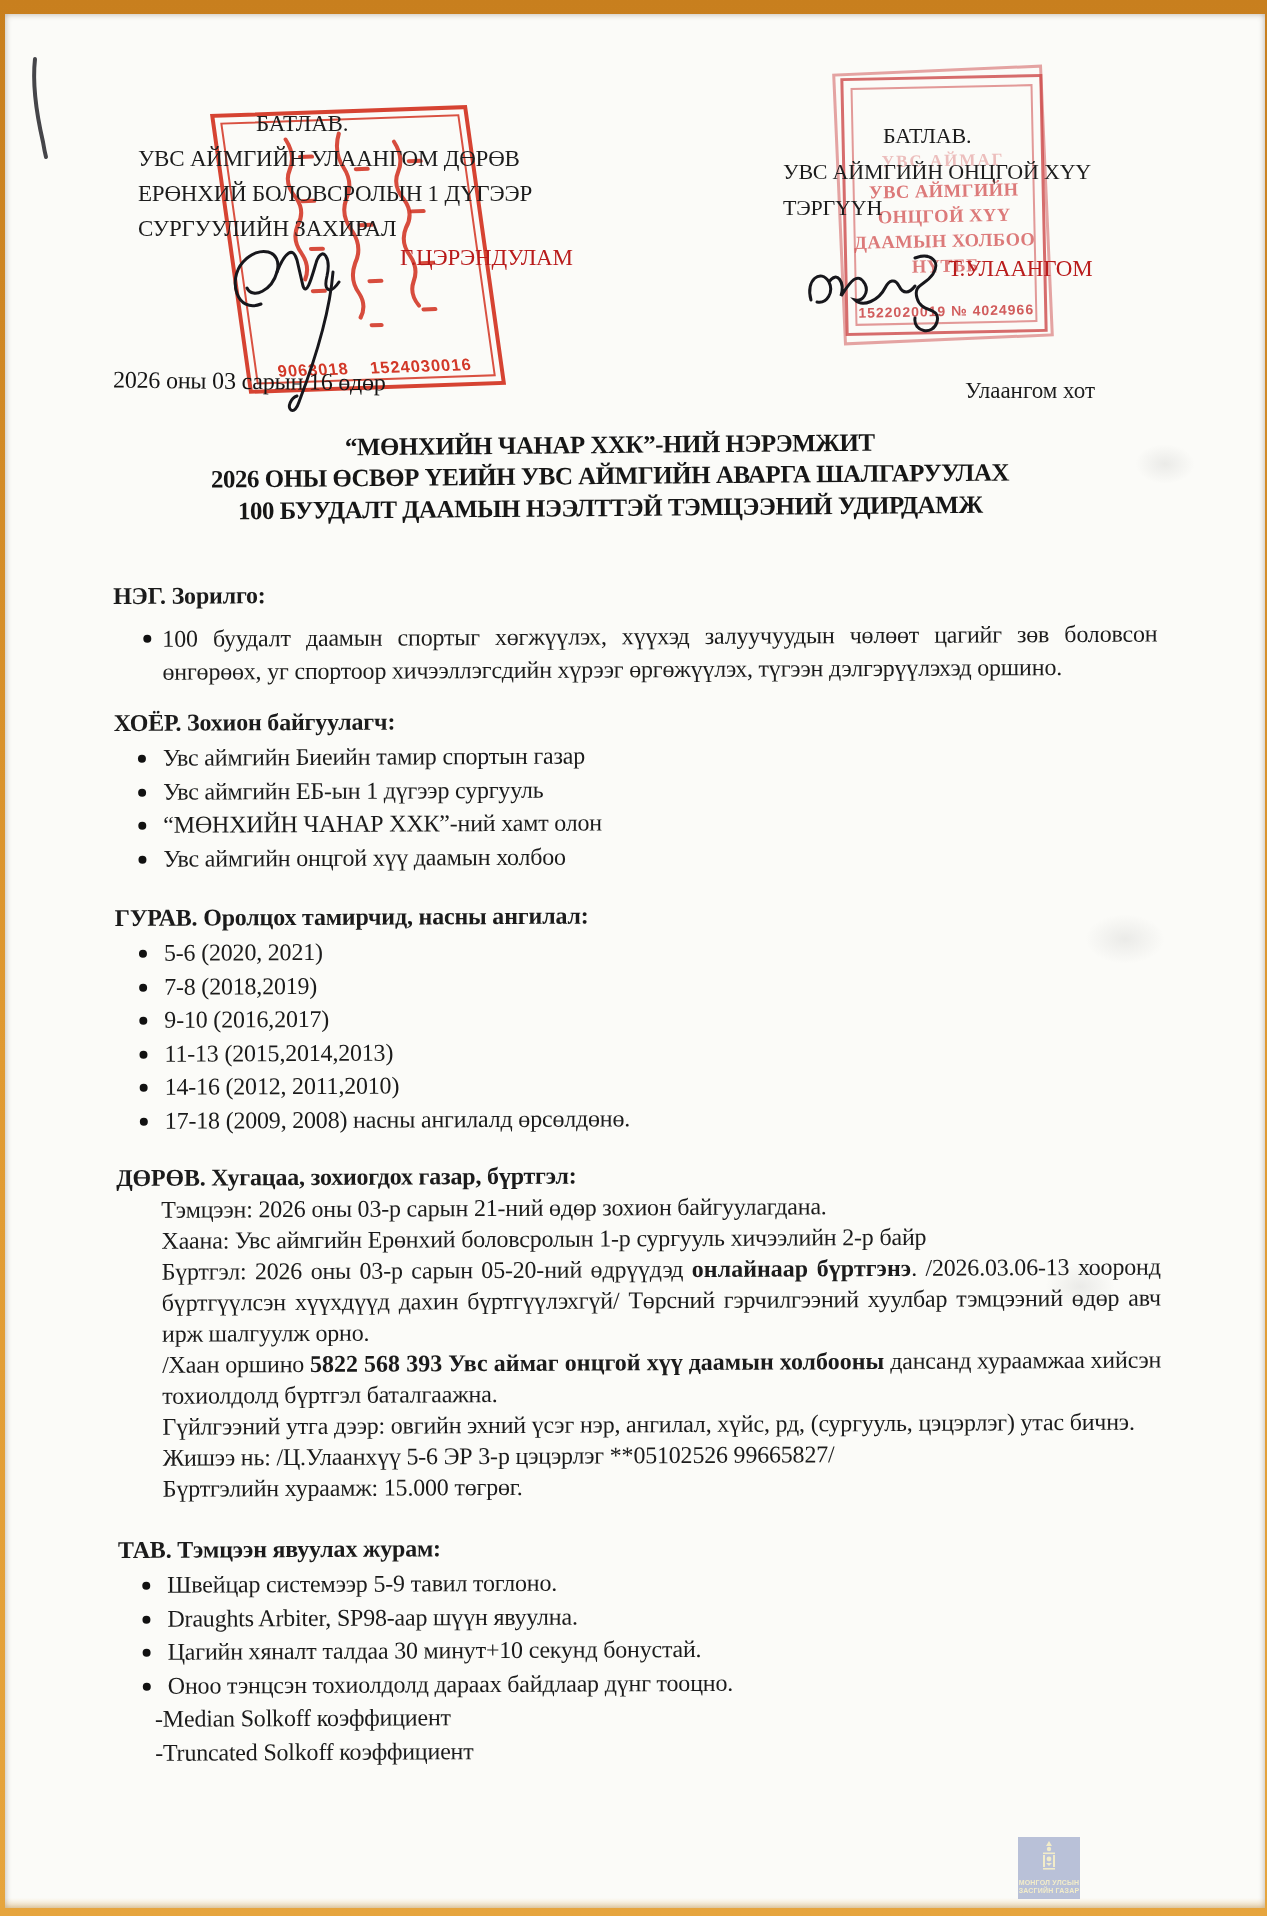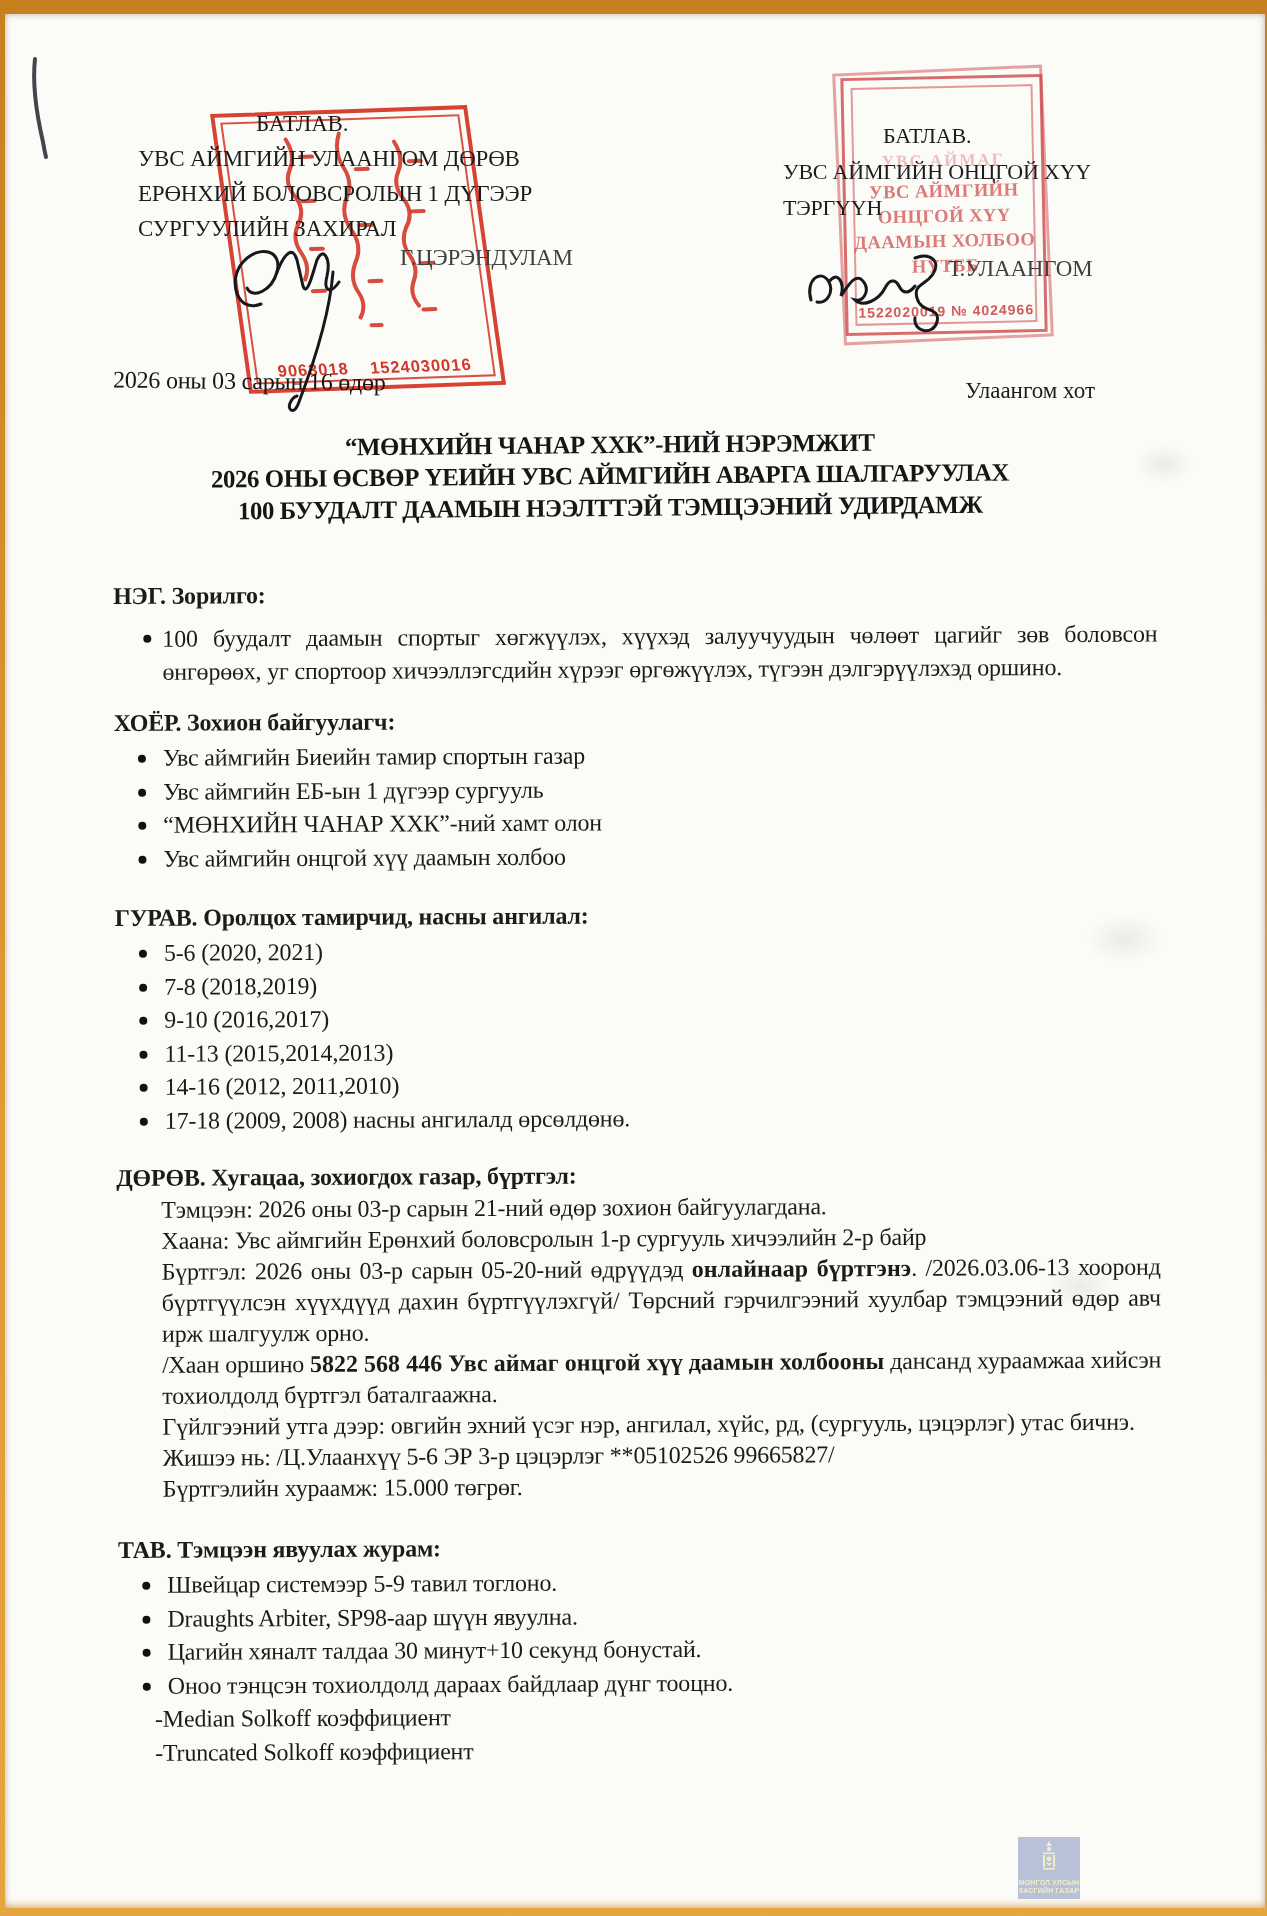--- a/index.html
+++ b/index.html
@@ -17,21 +17,21 @@
     content:"";position:absolute;left:0;right:0;bottom:0;height:10px;
     background:linear-gradient(0deg,rgba(224,160,50,.30),rgba(224,160,50,0));
   }
   .blot{position:absolute;border-radius:50%;background:radial-gradient(rgba(90,90,90,.10),rgba(90,90,90,0) 70%);}
   
   .appr{position:absolute;color:#1c1c1c;letter-spacing:-.2px;}
   .appr-left{left:133px;top:92px;font-size:23px;line-height:35px;z-index:4;}
   .appr-left .label{padding-left:118px;}
   .appr-right{left:778px;top:104px;font-size:22px;line-height:36px;z-index:4;}
   .appr-right .label{padding-left:100px;}
-  .signer{position:absolute;color:#404040;font-size:23px;z-index:4;letter-spacing:-.2px;text-align:center;}
+  .signer{position:absolute;color:#b91c1c;font-size:23px;z-index:4;letter-spacing:-.2px;text-align:center;}
   .signer-left{left:395px;top:231px;}
   .signer-right{left:943px;top:242px;}
   .city{position:absolute;left:960px;top:364px;font-size:23px;color:#1c1c1c;z-index:4;}
   .date-line{position:absolute;left:108px;top:354px;font-size:24px;color:#151515;z-index:5;transform:rotate(.6deg);letter-spacing:-.2px;}
   .pen-mark{position:absolute;left:22px;top:42px;z-index:6;}
   
   .stamp-left{
     position:absolute;left:205px;top:100px;width:250px;height:272px;z-index:2;
     border:4px solid rgba(210,51,33,.92);
     transform:skewX(6deg) rotate(-2deg);transform-origin:top left;
@@ -197,21 +197,21 @@
       <li>9-10 (2016,2017)</li>
       <li>11-13 (2015,2014,2013)</li>
       <li>14-16 (2012, 2011,2010)</li>
       <li>17-18 (2009, 2008) насны ангилалд өрсөлдөнө.</li>
     </ul>
 
     <div class="h m24">ДӨРӨВ. Хугацаа, зохиогдох газар, бүртгэл:</div>
     <div class="para">Тэмцээн: 2026 оны 03-р сарын 21-ний өдөр зохион байгуулагдана.</div>
     <div class="para">Хаана: Увс аймгийн Ерөнхий боловсролын 1-р сургууль хичээлийн 2-р байр</div>
     <div class="para just"><span>Бүртгэл: 2026 оны 03-р сарын 05-20-ний өдрүүдэд </span><b>онлайнаар бүртгэнэ</b><span>. /2026.03.06-13 хооронд бүртгүүлсэн хүүхдүүд дахин бүртгүүлэхгүй/ Төрсний гэрчилгээний хуулбар тэмцээний өдөр авч ирж шалгуулж орно.</span></div>
-    <div class="para just"><span>/Хаан оршино  </span><b>5822 568 446</b><b>  Увс аймаг онцгой хүү даамын холбооны</b><span>  дансанд хураамжаа хийсэн тохиолдолд бүртгэл баталгаажна.</span></div>
+    <div class="para just"><span>/Хаан оршино  </span><b>5822 568 393</b><b>  Увс аймаг онцгой хүү даамын холбооны</b><span>  дансанд хураамжаа хийсэн тохиолдолд бүртгэл баталгаажна.</span></div>
     <div class="para just">Гүйлгээний утга дээр: овгийн эхний үсэг нэр, ангилал, хүйс, рд, (сургууль, цэцэрлэг) утас бичнэ.</div>
     <div class="para">Жишээ нь: /Ц.Улаанхүү 5-6 ЭР 3-р цэцэрлэг **05102526 99665827/</div>
     <div class="para">Бүртгэлийн хураамж: 15.000 төгрөг.</div>
 
     <div class="h m29">ТАВ. Тэмцээн явуулах журам:</div>
     <ul class="blist">
       <li>Швейцар системээр 5-9 тавил тоглоно.</li>
       <li>Draughts Arbiter,  SP98-аар шүүн явуулна.</li>
       <li>Цагийн хяналт талдаа 30 минут+10 секунд бонустай.</li>
       <li>Оноо тэнцсэн тохиолдолд дараах байдлаар дүнг тооцно.</li>

